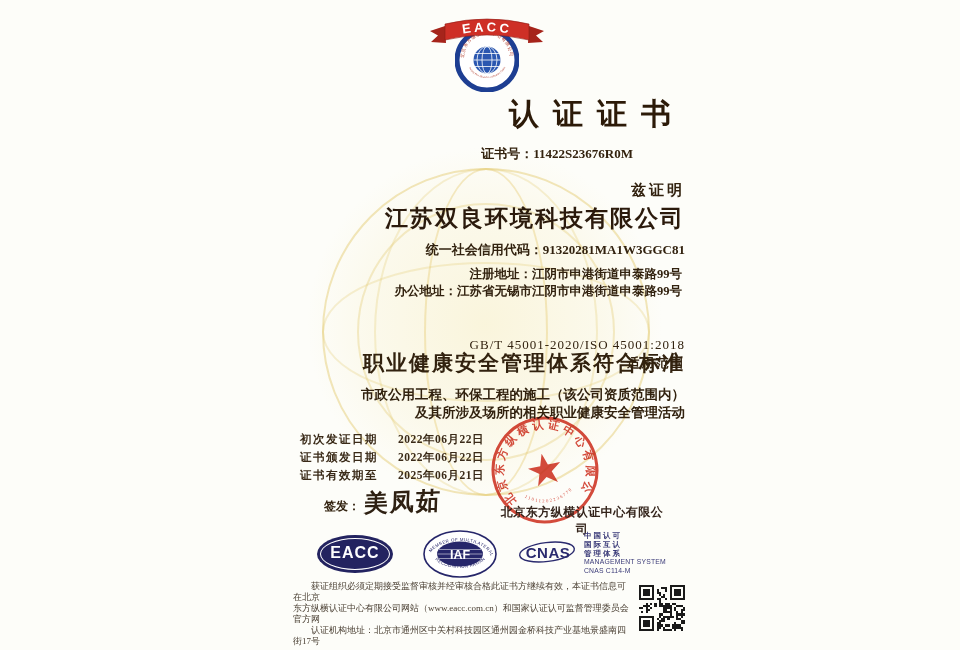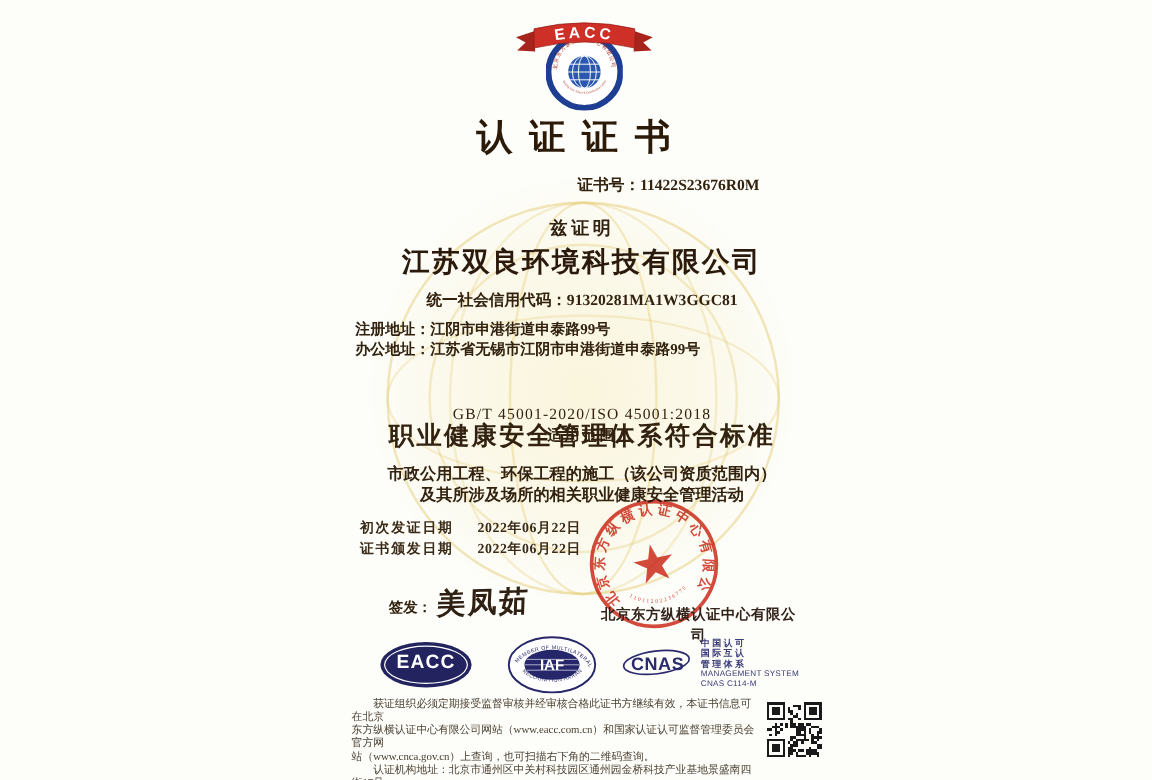--- a/index.html
+++ b/index.html
@@ -1,19 +1,19 @@
 <!DOCTYPE html>
 <html><head>
 <meta charset="utf-8">
 <style>
   html,body{margin:0;padding:0;background:#ffffff;}
   .page{position:relative;width:960px;height:650px;background:#fdfdf9;overflow:hidden;
         font-family:"Liberation Serif","DejaVu Serif",serif;color:#32220f;}
   .abs{position:absolute;}
-  .center-col{position:absolute;left:285px;width:400px;text-align:center;}
+  .center-col{position:absolute;left:285px;width:400px;text-align:right;}
 
   
   .wm{position:absolute;border-radius:50%;pointer-events:none;}
   .wm-glow{left:300px;top:140px;width:370px;height:370px;
            background:radial-gradient(circle,rgba(247,238,196,.55) 0%,rgba(247,238,196,.25) 45%,transparent 68%);}
   .wm-c1{left:322px;top:168px;width:324px;height:324px;border:2px solid rgba(230,206,120,.5);}
   .wm-c2{left:357px;top:203px;width:254px;height:254px;border:2px solid rgba(230,206,120,.38);}
   .wm-m1{left:424px;top:168px;width:120px;height:324px;border:2px solid rgba(230,206,120,.42);}
   .wm-m2{left:374px;top:168px;width:220px;height:324px;border:2px solid rgba(230,206,120,.3);}
   .wm-p1{left:322px;top:262px;width:324px;height:136px;border:2px solid rgba(230,206,120,.3);}
@@ -21,21 +21,21 @@
   
   .logo-top{left:427px;top:10px;width:120px;height:82px;}
   .logo-top .emblem{position:absolute;left:28px;top:18px;}
   .logo-top .ribbon{position:absolute;left:0;top:8px;z-index:2;}
 
   .title{top:94px;font-size:30px;font-weight:bold;letter-spacing:14px;color:#2c1a08;}
   .certno{left:285px;top:145px;width:348px;text-align:right;font-size:13px;font-weight:bold;color:#33220e;}
   .hereby{top:181px;font-size:15px;font-weight:bold;letter-spacing:3px;}
   .company{top:203px;font-size:23px;font-weight:bold;letter-spacing:2px;color:#2b1a0c;}
   .credit{top:241px;font-size:13px;font-weight:bold;}
-  .addr{left:296px;width:372px;text-align:left;font-size:12.5px;font-weight:bold;line-height:17px;}
+  .addr{left:310px;width:372px;text-align:right;font-size:12.5px;font-weight:bold;line-height:17px;}
   .addr1{top:266px;} .addr2{top:283px;}
   .stdcap{top:309px;font-size:21px;font-weight:bold;letter-spacing:2px;margin-top:40px;}
   .std{top:337px;font-size:13px;letter-spacing:1px;}
   .scopecap{top:355px;font-size:12.5px;font-weight:bold;letter-spacing:2px;}
   .scope1{top:386px;font-size:13.5px;font-weight:bold;}
   .scope2{top:404px;font-size:13.5px;font-weight:bold;}
 
   .dates{left:300px;top:432px;font-size:11.5px;font-weight:bold;color:#3a2a18;}
   .date-row{height:18px;display:flex;}
   .date-row .dl{width:92px;letter-spacing:1.5px;}
@@ -123,20 +123,24 @@
 
   <div class="abs dates">
     <div class="date-row">
       <span class="dl">初次发证日期</span>
       <span class="dv">2022年06月22日</span>
     </div>
     <div class="date-row">
       <span class="dl">证书颁发日期</span>
       <span class="dv">2022年06月22日</span>
     </div>
+    <div class="date-row">
+      <span class="dl">证书有效期至</span>
+      <span class="dv">2025年06月21日</span>
+    </div>
   </div>
 
   <div class="abs signrow">
     <span>签发：</span>
     <span class="signature">美凤茹</span>
   </div>
 
   <svg class="abs seal" width="112" height="112" viewBox="0 0 110 110">
     <defs>
       <path id="sealArc" d="M 23.6,81.4 A 41,41 0 1 1 86.4,81.4"></path>
@@ -184,21 +188,20 @@
     <div class="zh">中国认可</div>
     <div class="zh">国际互认</div>
     <div class="zh">管理体系</div>
     <div class="en">MANAGEMENT SYSTEM</div>
     <div class="en">CNAS C114-M</div>
   </div>
 
   <div class="abs fineprint">
     <div class="ind">获证组织必须定期接受监督审核并经审核合格此证书方继续有效，本证书信息可在北京</div>
     <div>东方纵横认证中心有限公司网站（www.eacc.com.cn）和国家认证认可监督管理委员会官方网</div>
-    <div>站（www.cnca.gov.cn）上查询，也可扫描右下角的二维码查询。</div>
     <div class="ind">认证机构地址：北京市通州区中关村科技园区通州园金桥科技产业基地景盛南四街17号</div>
 
   </div>
 
   <svg class="abs qr" id="qr-svg" width="46" height="46" viewBox="0 0 21 21" shape-rendering="crispEdges">
       <rect x="0" y="0" width="1" height="1" fill="#1a1a1a"></rect>
       <rect x="1" y="0" width="1" height="1" fill="#1a1a1a"></rect>
       <rect x="2" y="0" width="1" height="1" fill="#1a1a1a"></rect>
       <rect x="3" y="0" width="1" height="1" fill="#1a1a1a"></rect>
       <rect x="4" y="0" width="1" height="1" fill="#1a1a1a"></rect>

